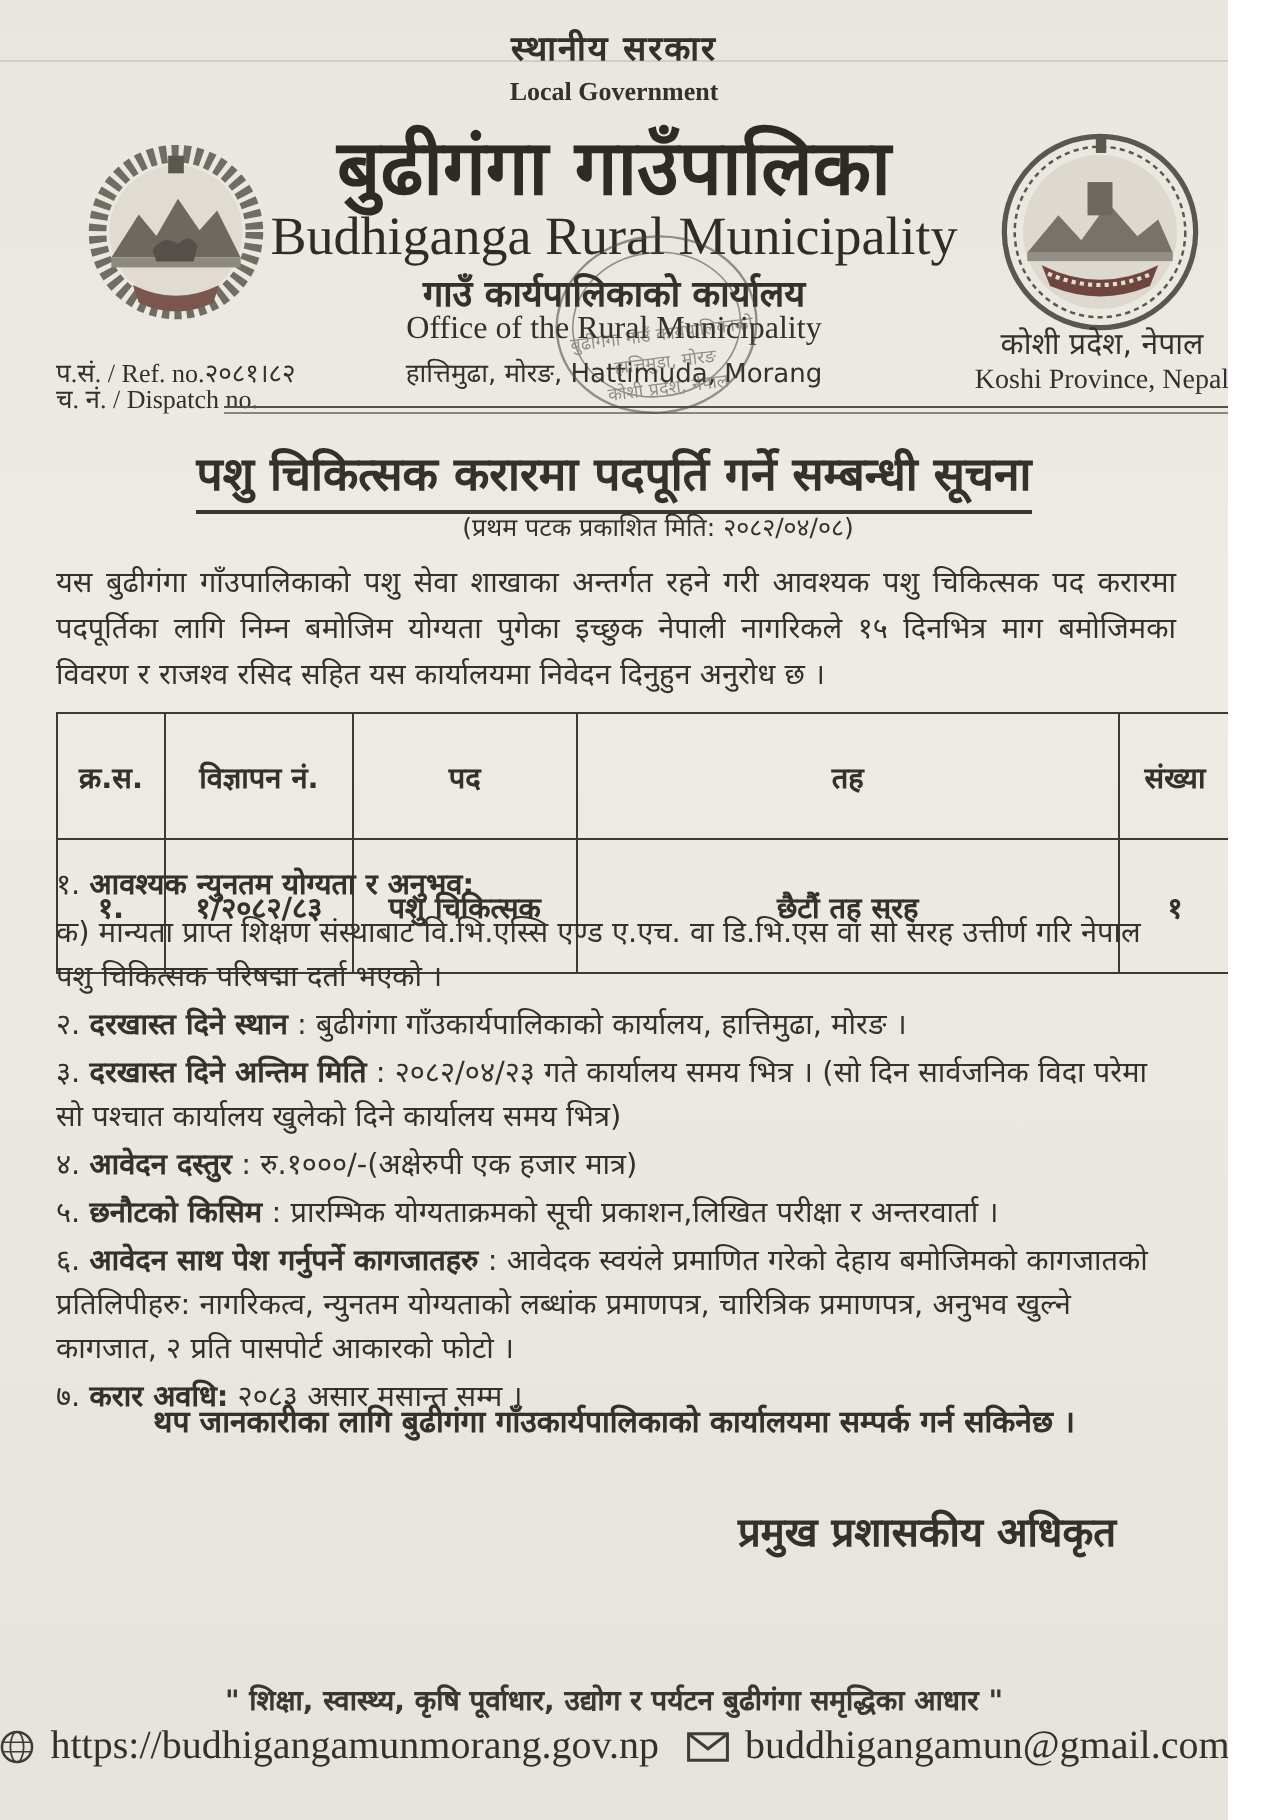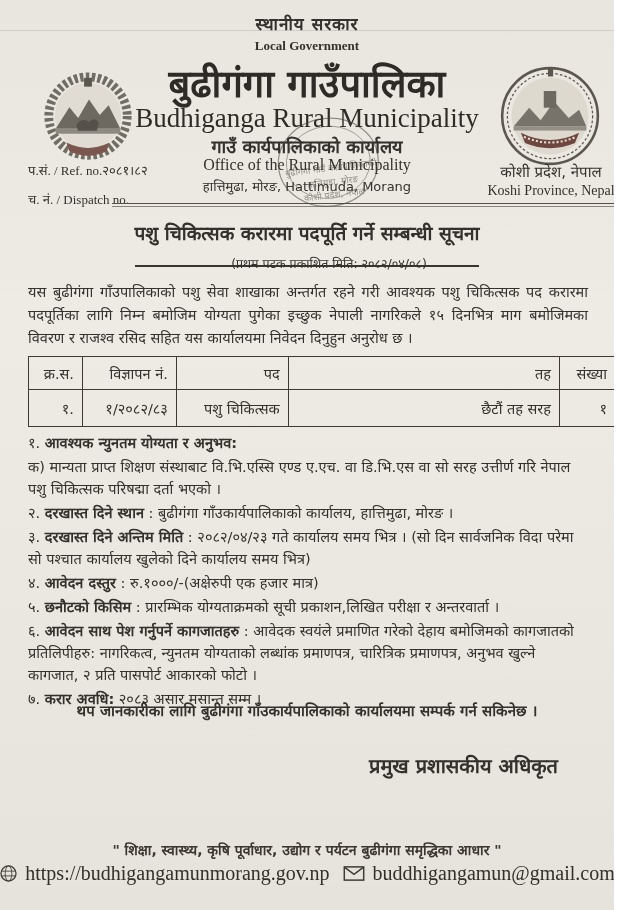--- a/index.html
+++ b/index.html
@@ -22,43 +22,43 @@
   .muni-np{top:56px;font-size:38px;font-weight:bold;color:#2e2b26;}
   .muni-en{top:103px;font-size:27px;color:#2f2c27;}
   .office-np{top:134px;font-size:18px;font-weight:bold;}
   .office-en{top:156px;font-size:16px;}
   .addr-np{top:177px;font-size:13px;}
 
   .logo{position:absolute;}
   .logo-left{left:38px;top:70px;width:100px;height:98px;}
   .logo-right{left:497px;top:64px;width:106px;height:104px;}
 
-  .ref-line{left:28px;top:161px;font-size:13px;}
+  .ref-line{left:28px;top:177px;font-size:13px;}
   .dispatch-line{left:28px;top:190px;font-size:13px;}
   .province-np{left:486px;width:130px;top:161px;text-align:center;font-size:15px;}
   .province-en{left:480px;width:142px;top:183px;text-align:center;font-size:14px;}
 
   .header-rule{position:absolute;top:203px;left:112px;right:0;height:2px;
     border-top:1px solid #55514a;border-bottom:1px solid #8a867d;}
 
   .stamp{position:absolute;left:256px;top:118px;width:150px;height:100px;
     transform:rotate(-7deg);opacity:.55;color:#47443d;text-align:center;font-size:9px;line-height:1.5;}
   .stamp svg{position:absolute;left:18px;top:-6px;}
   .stamp .stamp-lines{position:relative;top:44px;}
 
   .notice-title{top:220px;}
-  .notice-title span{display:inline-block;font-size:19px;font-weight:bold;
-    border-bottom:2px solid #3a362f;padding-bottom:19px;}
+  .notice-title span{display:inline-block;font-size:23px;font-weight:bold;
+    border-bottom:2px solid #3a362f;padding-bottom:3px;}
   .notice-sub{top:255px;font-size:12.5px;padding-left:44px;}
 
   .intro{left:28px;right:26px;top:281px;font-size:14.5px;line-height:1.58;text-align:justify;}
 
   table.vac{position:absolute;left:28px;top:356px;width:588px;border-collapse:collapse;}
   table.vac th,table.vac td{
-    border:1.6px solid #3e3a33;padding:5px 8px;font-size:14.5px;text-align:right;font-weight:normal;}
+    border:1.6px solid #3e3a33;padding:20px 8px;font-size:14.5px;text-align:center;font-weight:bold;}
   table.vac th{height:22px;}
   table.vac td{height:26px;}
   td.lvl{font-weight:bold;}
 
   .list{left:28px;right:24px;top:432px;font-size:14.5px;line-height:1.52;}
   .list .item{margin-bottom:2px;}
   .list .lead{font-weight:bold;}
   .sub-item{margin:2px 0 2px 0;}
 
   .contact-note{top:700px;font-size:15px;font-weight:bold;}

